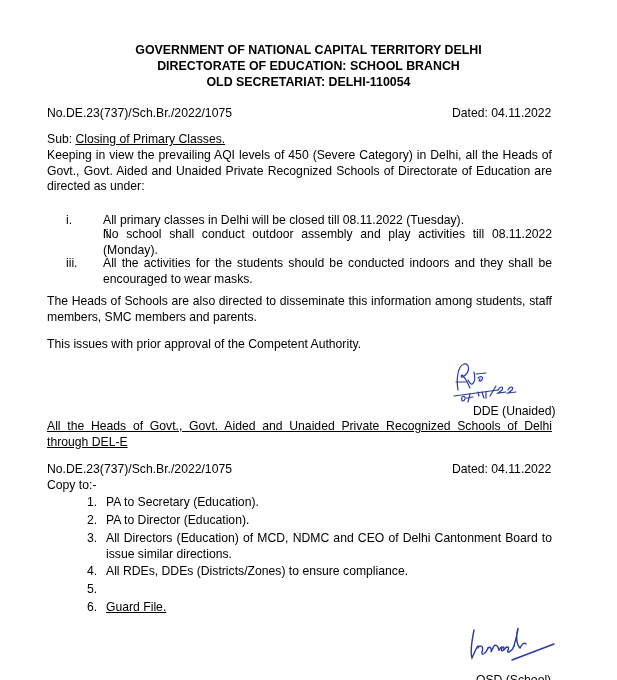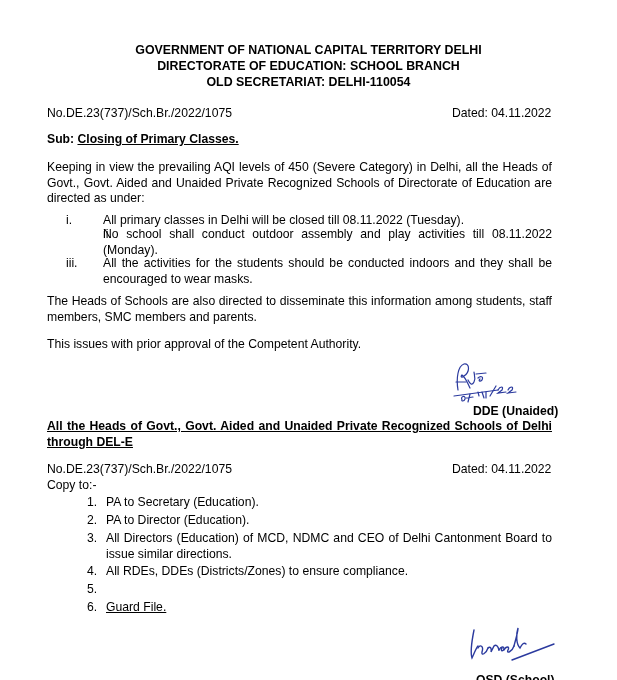--- a/index.html
+++ b/index.html
@@ -2,21 +2,21 @@
 <html><head>
 <meta charset="utf-8">
 <style>
   * { margin: 0; padding: 0; box-sizing: border-box; }
   html, body { width: 617px; height: 680px; background: #ffffff; overflow: hidden; }
   body { font-family: "Liberation Sans", sans-serif; font-size: 12.2px; color: #000; position: relative; }
   .page { position: absolute; left: 0; top: 0; width: 617px; height: 680px; margin-top: 18px; }
   .hdr { position: absolute; left: 0; width: 617px; text-align: center; font-weight: bold; font-size: 12.4px; line-height: 16px; }
   .abs { position: absolute; white-space: nowrap; }
   .just { position: absolute; left: 47px; width: 505px; text-align: justify; line-height: 15.5px; }
-  .b { font-weight: bold; }
+  .b { font-weight: normal; }
   .u { text-decoration: underline; }
   .num { position: absolute; left: 66px; }
   .item { position: absolute; left: 103px; width: 449px; text-align: justify; line-height: 15.5px; }
   .citem-n { position: absolute; left: 87px; }
   .citem { position: absolute; left: 106px; width: 446px; text-align: justify; line-height: 15.5px; }
   .sig { position: absolute; }
 </style>
 </head>
 <body>
 
@@ -27,21 +27,21 @@
   <div class="hdr" style="top:56px;">OLD SECRETARIAT: DELHI-110054</div>
 
   <div class="abs" style="left:47px; top:88px;">No.DE.23(737)/Sch.Br./2022/1075</div>
   <div class="abs" style="left:452px; top:88px;">Dated: 04.11.2022</div>
 
   <div class="abs b" style="left:47px; top:114px;">
     <span>Sub:</span>
     <span class="u">Closing of Primary Classes.</span>
   </div>
 
-  <div class="just" style="top:142px;">Keeping in view the prevailing AQI levels of 450 (Severe Category) in Delhi, all the Heads of Govt., Govt. Aided and Unaided Private Recognized Schools of Directorate of Education are directed as under:</div>
+  <div class="just" style="top:130px;">Keeping in view the prevailing AQI levels of 450 (Severe Category) in Delhi, all the Heads of Govt., Govt. Aided and Unaided Private Recognized Schools of Directorate of Education are directed as under:</div>
 
   <div class="num" style="top:195px;">i.</div>
   <div class="item" style="top:195px;">All primary classes in Delhi will be closed till 08.11.2022 (Tuesday).</div>
 
   <div class="num" style="top:209px;padding-left:37px;">ii.</div>
   <div class="item" style="top:209px;">No school shall conduct outdoor assembly and play activities till 08.11.2022 (Monday).</div>
 
   <div class="num" style="top:238px;">iii.</div>
   <div class="item" style="top:238px;">All the activities for the students should be conducted indoors and they shall be encouraged to wear masks.</div>
 

